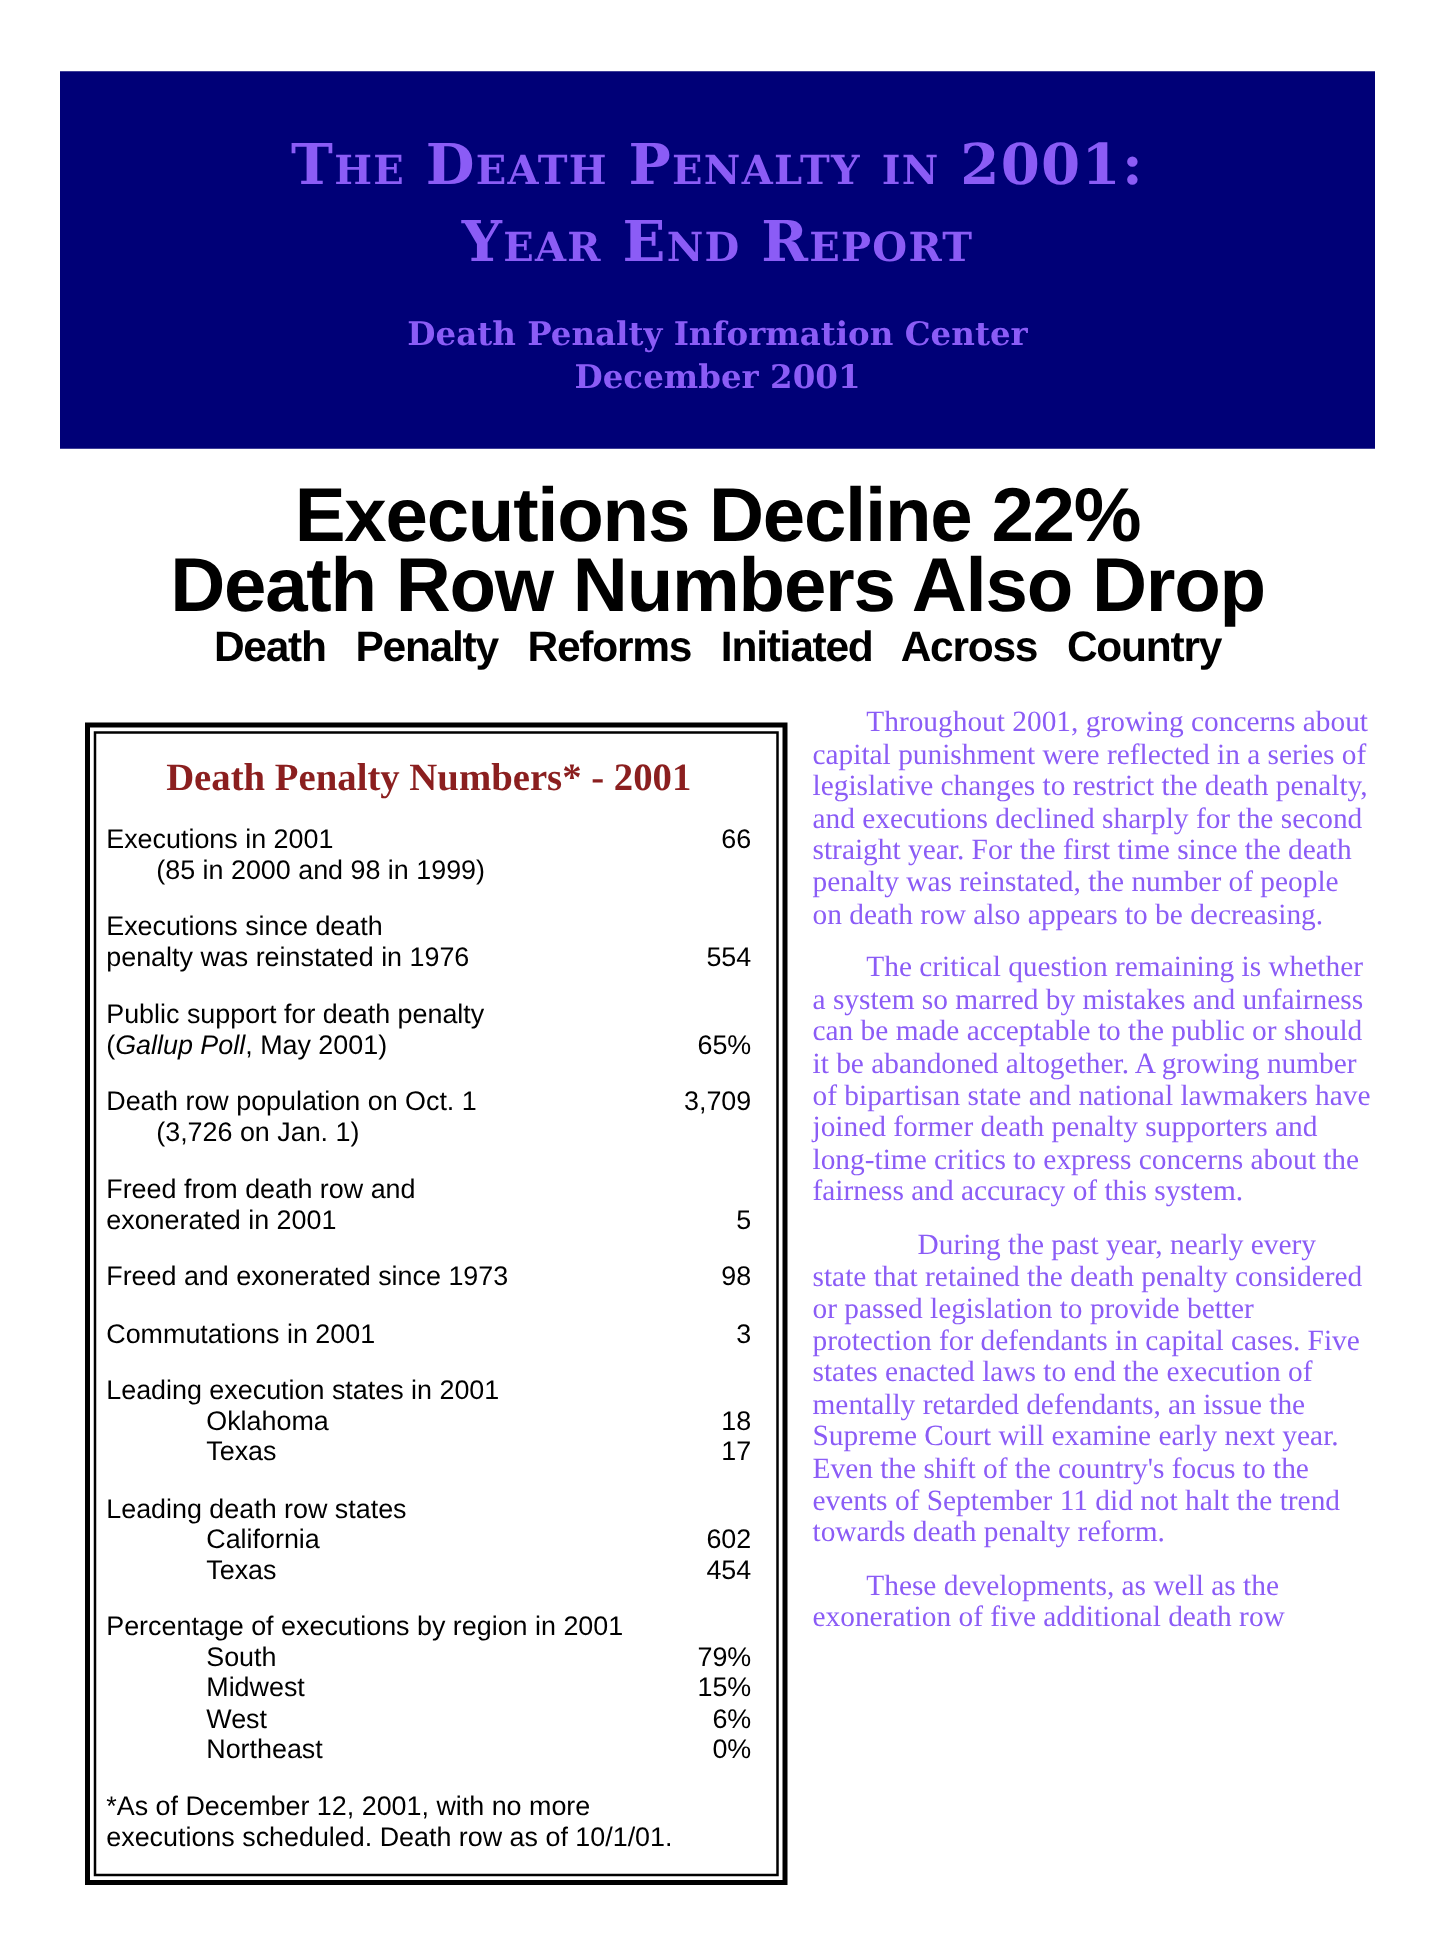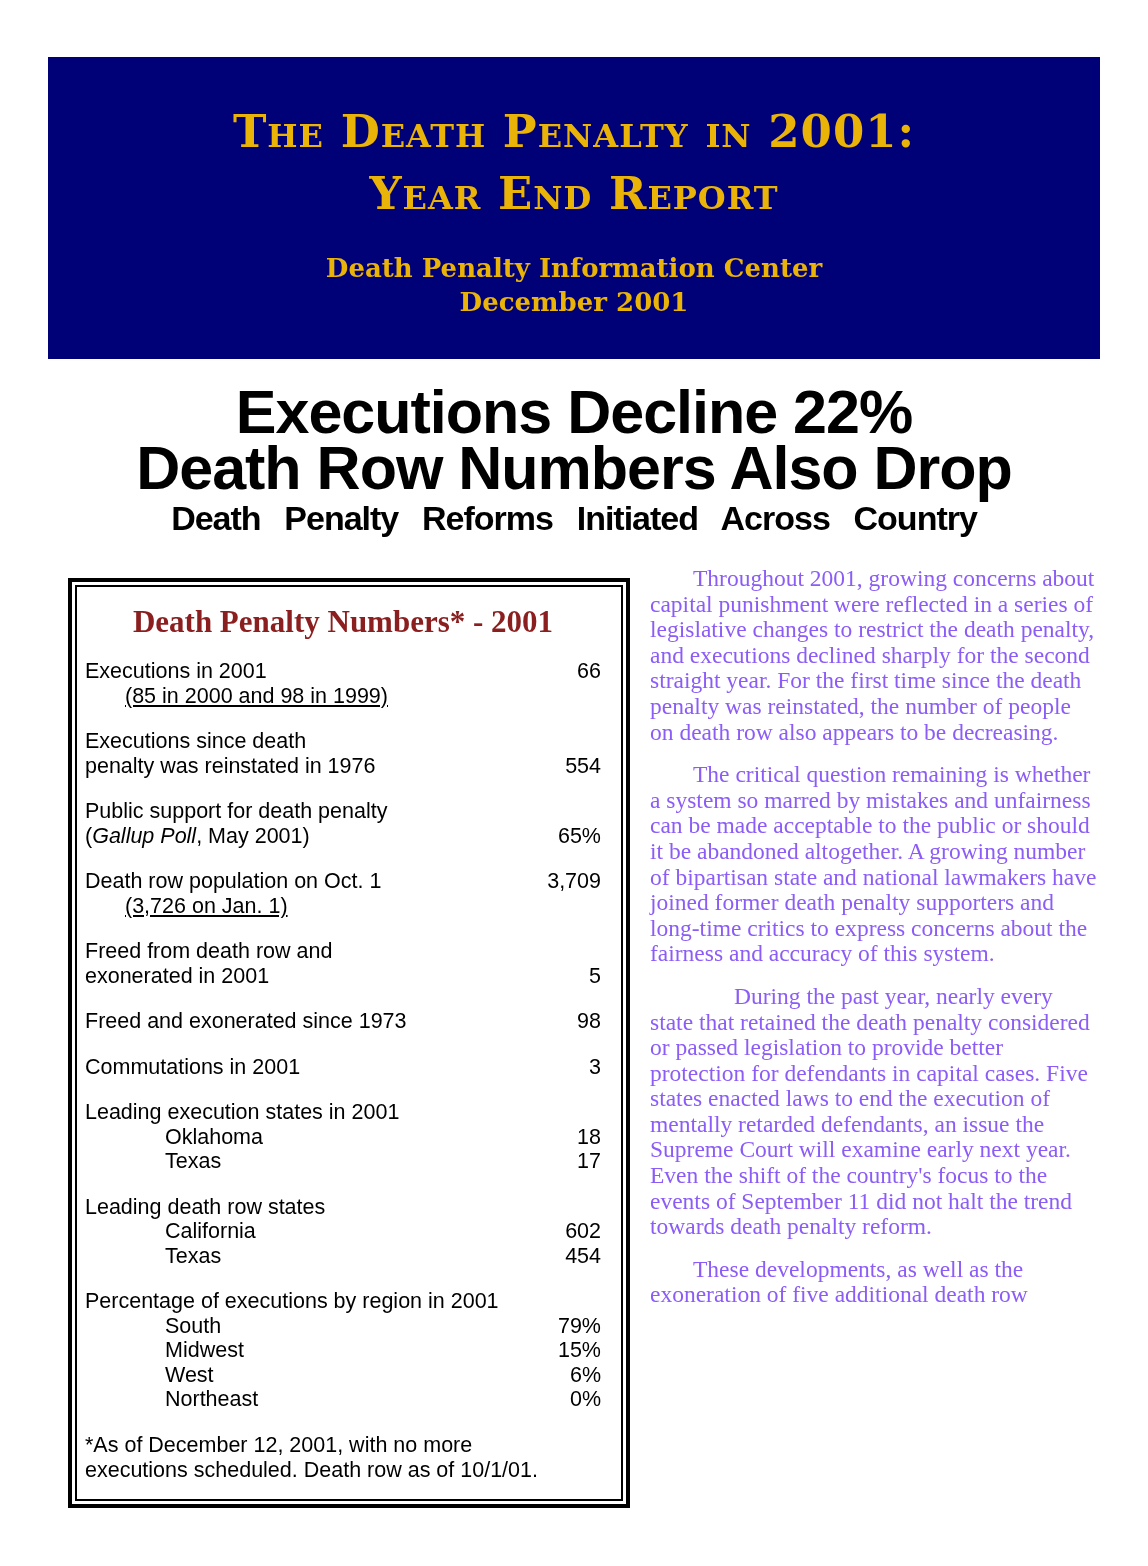--- a/index.html
+++ b/index.html
@@ -13,21 +13,21 @@
     font-family: "Liberation Sans", sans-serif;
     color: #000000;
   }
 
   
   .banner {
     position: absolute;
     left: 48px; top: 57px;
     width: 1052px; height: 302px;
     background: #000077;
-    color: #eab308;
+    color: #8b5cf6;
     text-align: center;
   }
   .banner-title {
     margin-top: 44px;
     font-family: "DejaVu Serif", serif;
     font-variant: small-caps;
     font-weight: bold;
     font-size: 45px;
     line-height: 62px;
     letter-spacing: 1px;
@@ -83,21 +83,21 @@
     margin-bottom: 18px;
   }
   .stat-line {
     display: flex;
     align-items: baseline;
     font-size: 21.5px;
     line-height: 24.5px;
   }
   .stat-label { flex: 1 1 auto; }
   .stat-value { flex: 0 0 auto; text-align: right; white-space: nowrap; }
-  .ind1 .stat-label { padding-left: 40px; text-decoration: underline; }
+  .ind1 .stat-label { padding-left: 40px; }
   .ind2 .stat-label { padding-left: 80px; }
   .gap { margin-top: 21px; }
   .stat-em { font-style: italic; }
   .stats-footnote {
     margin-top: 21px;
     font-size: 21.5px;
     line-height: 25px;
   }
 
   

